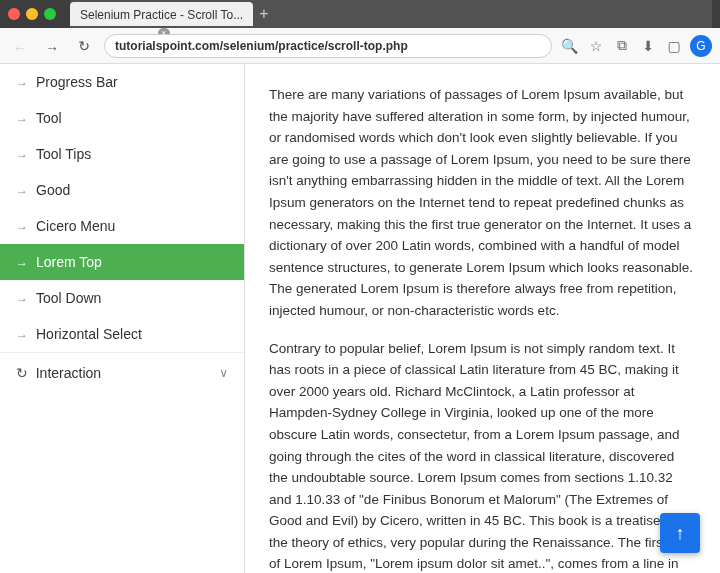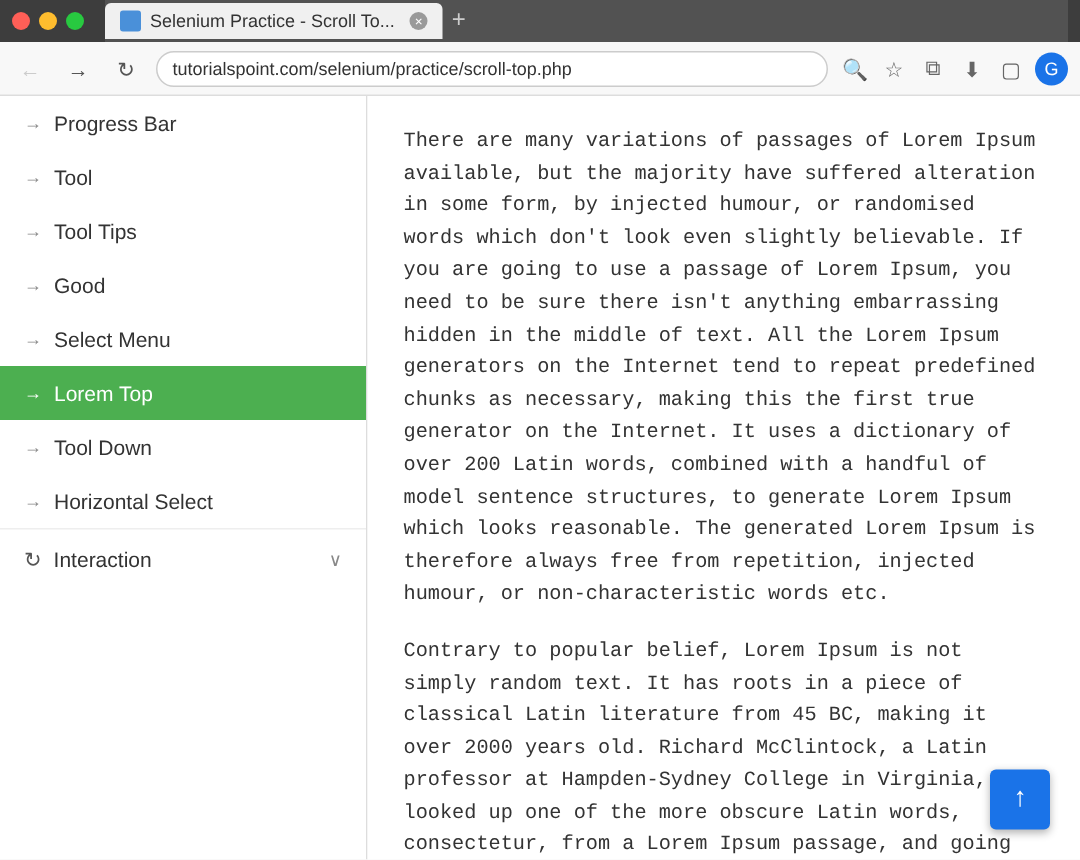--- a/index.html
+++ b/index.html
@@ -31,20 +31,21 @@
       background: #f0f0f0;
       height: 24px;
       display: flex;
       align-items: center;
       padding: 0 10px;
       border-radius: 4px 4px 0 0;
       font-size: 12px;
       color: #333;
       gap: 6px;
       min-width: 160px;
+      flex-direction: column;
     }
     .tab-favicon { width: 14px; height: 14px; background: #4a90d9; border-radius: 2px; }
     .tab-close { width: 12px; height: 12px; background: #999; border-radius: 50%; font-size: 9px; display: flex; align-items: center; justify-content: center; color: #fff; margin-left: 4px; }
     .tab-plus { color: #ccc; font-size: 16px; margin-left: 6px; }
 
     
     .navbar {
       background: #f8f8f8;
       height: 36px;
       display: flex;
@@ -66,20 +67,21 @@
       flex: 1;
       height: 24px;
       border: 1px solid #ccc;
       border-radius: 12px;
       padding: 0 10px;
       font-size: 12px;
       background: #fff;
       display: flex;
       align-items: center;
       color: #333;
+      font-weight: bold;
     }
     .nav-icons { display: flex; gap: 6px; align-items: center; }
     .nav-icon { font-size: 14px; color: #666; width: 20px; text-align: center; }
 
     
     .main-layout {
       display: flex;
       height: calc(573px - 28px - 36px);
     }
 
@@ -152,21 +154,20 @@
       justify-content: center;
       color: #fff;
       font-size: 18px;
       cursor: pointer;
       box-shadow: 0 2px 6px rgba(0,0,0,0.3);
     }
 
     .content-wrapper {
       position: relative;
       flex: 1;
-      font-family: Liberation Mono, monospace;
     }
   </style>
 </head>
 <body>
 
 <div class="titlebar">
   <div class="traffic-lights">
     <div class="tl red"></div>
     <div class="tl yellow"></div>
     <div class="tl green"></div>
@@ -219,21 +220,21 @@
     <div class="sidebar-item">
       <span class="arrow">→</span>
       <span>Tool Tips</span>
     </div>
     <div class="sidebar-item">
       <span class="arrow">→</span>
       <span>Good</span>
     </div>
     <div class="sidebar-item">
       <span class="arrow">→</span>
-      <span>Select Menu</span>
+      <span>Cicero Menu</span>
     </div>
     <div class="sidebar-item active">
       <span class="arrow">→</span>
       <span>Lorem Top</span>
     </div>
     <div class="sidebar-item">
       <span class="arrow">→</span>
       <span>Tool Down</span>
     </div>
     <div class="sidebar-item">

